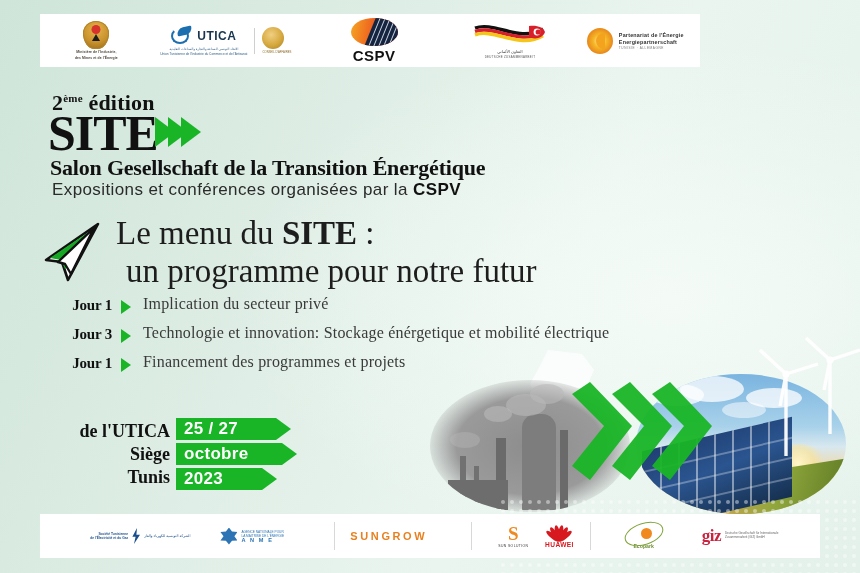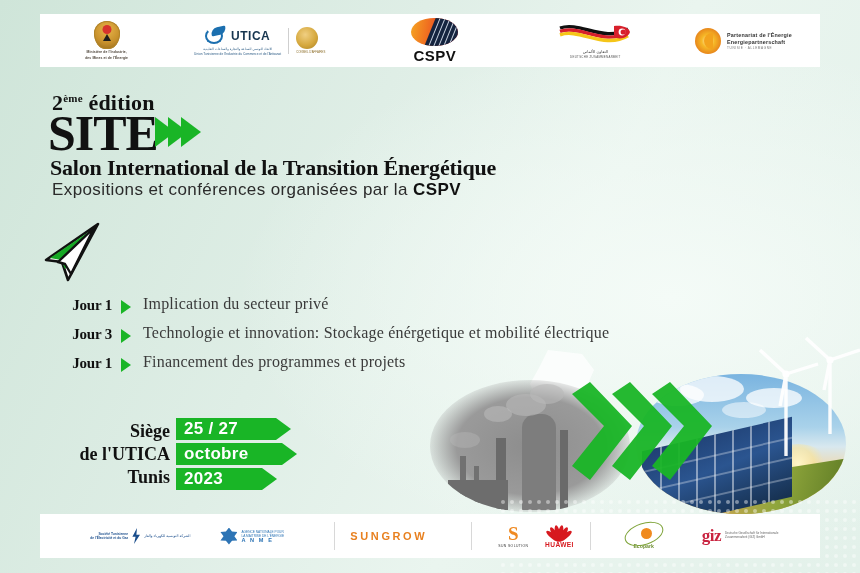--- a/index.html
+++ b/index.html
@@ -9,21 +9,21 @@
     background:#ffffff;
   }
   .poster{
     position:relative;width:860px;height:573px;overflow:hidden;
     background:
       radial-gradient(ellipse 700px 420px at 78% 52%, #f4fbf7 0%, rgba(244,251,247,0) 62%),
       linear-gradient(115deg,#cfe5d9 0%,#dfeee6 38%,#eaf5ef 62%,#e3f1ea 100%);
   }
   
   .logobar{
-    position:absolute;left:40px;top:14px;width:780px;height:53px;
+    position:absolute;left:40px;top:14px;width:660px;height:53px;
     background:#fff;display:flex;align-items:center;
   }
   .logo-cell{display:flex;align-items:center;justify-content:center;height:100%;}
   .c1{width:135px;} .c2{width:175px;} .c3{width:180px;} .c4{width:145px;} .c5{width:155px;}
 
   .minlogo{display:flex;flex-direction:column;align-items:center;gap:1px;}
   .crest{width:26px;height:28px;border-radius:50% 50% 46% 46%/44% 44% 56% 56%;
     background:radial-gradient(circle at 50% 32%,#e8b54a 0%,#c8912c 55%,#8d6418 100%);
     position:relative;box-shadow:0 0 0 1px #b0842a inset;}
   .crest:before{content:"";position:absolute;left:50%;top:4px;transform:translateX(-50%);
@@ -258,32 +258,36 @@
 
   <div class="siterow">
     <span class="siteword">SITE</span>
     <span class="chev3">
         <span></span>
         <span></span>
         <span></span>
       </span>
   </div>
 
-  <div class="subtitle">Salon International de la Transition Énergétique</div>
+  <div class="subtitle">Salon Gesellschaft de la Transition Énergétique</div>
 
   <div class="subtitle2">
     <span>Expositions et conférences organisées par la </span><b>CSPV</b>
   </div>
 
   <svg class="cursor" viewBox="0 0 74 62">
     <path d="M8 38 L60 2 L30 58 L24 40 Z" fill="#ffffff" stroke="#111" stroke-width="2.6" stroke-linejoin="round"></path>
     <path d="M12 36 L52 9 L27 47 L23 38 Z" fill="#16a825"></path>
     <path d="M20 40 L56 6 L33 52 L27 42 Z" fill="#ffffff" stroke="#111" stroke-width="2.4" stroke-linejoin="round"></path>
   </svg>
 
+  <div class="menuhead">
+    <span>Le menu du </span><b>SITE</b><span> :</span>
+    <span class="l2">un programme pour notre futur</span>
+  </div>
 
   <div class="jours">
     <div class="jour">
       <span class="num">Jour 1</span>
       <span class="arw"></span>
       <span class="txt">Implication du secteur privé</span>
     </div>
     <div class="jour">
       <span class="num">Jour 3</span>
       <span class="arw"></span>
@@ -364,22 +368,22 @@
   <svg class="dots" viewBox="0 0 360 74">
     <defs>
       <pattern id="dp" width="9" height="9" patternUnits="userSpaceOnUse">
         <circle cx="3" cy="3" r="2" fill="#ffffff"></circle>
       </pattern>
     </defs>
     <rect x="0" y="0" width="360" height="74" fill="url(#dp)" opacity="0.85"></rect>
   </svg>
 
   <div class="venue">
+    <div>de l'UTICA</div>
     <div>Siège</div>
-    <div>de l'UTICA</div>
     <div>Tunis</div>
   </div>
 
   <div class="dates">
     <div class="band b1">
       <span class="body">
           <span>25 / 27</span>
         </span>
         <span class="tip"></span>
     </div>

